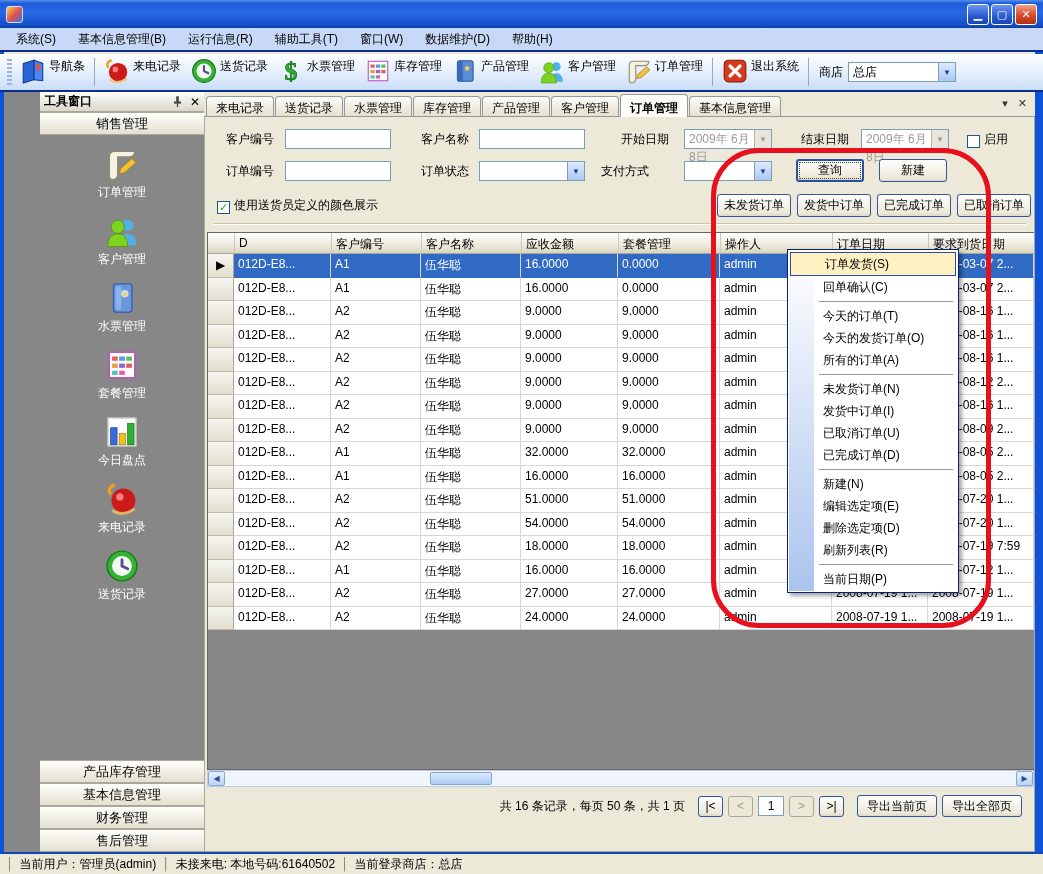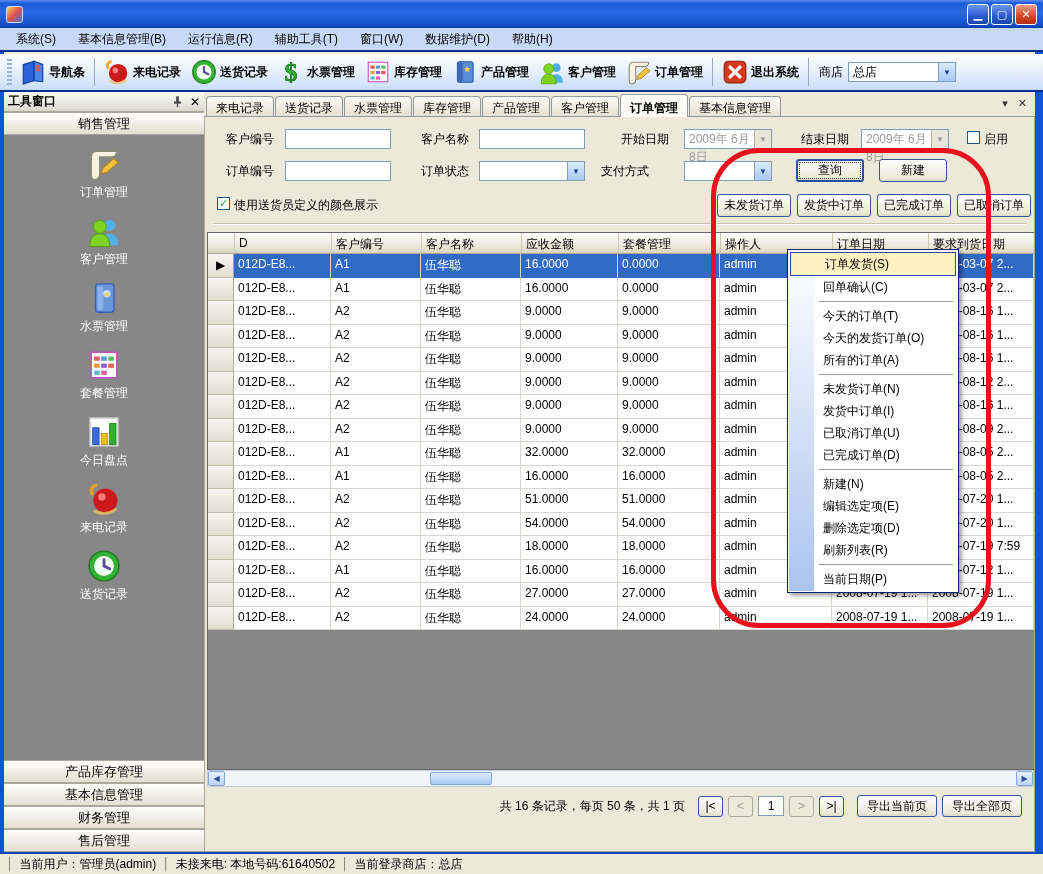--- a/index.html
+++ b/index.html
@@ -26,35 +26,35 @@
   .menubar { position:absolute; left:-4px; top:28px; width:1043px; height:24px; background:#c8d9f7;
     border-bottom:2px solid #0b2d8e; display:flex; align-items:center; padding:0 6px; gap:2px; }
   .menu-item { padding:3px 10px; }
 
   
   .toolbar { position:absolute; left:-4px; top:54px; width:1043px; height:38px;
     background:linear-gradient(180deg,#fdfeff 0%,#e3eefb 55%,#c9ddf8 100%);
     border-bottom:2px solid #0b2d8e; display:flex; align-items:center; padding:0 4px; }
   .grip { width:5px; height:26px; margin:0 3px;
     background:repeating-linear-gradient(180deg,#9ab4dd 0 2px,transparent 2px 4px); }
-  .tbtn { display:flex; align-items:center; gap:3px; padding:2px 5px; height:32px; cursor:default;font-weight:bold; }
+  .tbtn { display:flex; gap:3px; padding:2px 5px; height:32px; cursor:default; }
   .tbtn svg, .tbtn .gl { width:26px; height:26px; }
   .tsep { width:1px; height:28px; background:#9aa8c0; margin:0 4px; }
   .shop { display:flex; align-items:center; gap:5px; margin-left:6px; }
   .shop-box { width:108px; height:20px; background:#fff; border:1px solid #7f9db9;
     display:flex; align-items:center; }
   .shop-box .val { flex:1; padding-left:4px; }
   .arrowbtn { width:17px; height:100%; border-left:1px solid #7f9db9; color:#1a3e9c; font-size:8px;
     background:linear-gradient(180deg,#dcebfd,#a9c9f5); display:flex; align-items:center; justify-content:center; }
 
   
   .bodyrow { position:absolute; left:0; top:92px; width:1031px; height:760px; display:flex; }
 
   
-  .sidebar { width:200px; height:760px; display:flex; flex-direction:column; background:#878787; }
+  .sidebar { width:200px; height:760px; display:flex; flex-direction:column; background:#878787;padding-left:36px; }
   .sb-head { height:20px; background:linear-gradient(180deg,#fdfdfb,#d8d8ca); border-bottom:1px solid #aca899;
     display:flex; align-items:center; padding:0 4px; font-weight:bold; }
   .sb-head .sp { margin-left:auto; display:flex; gap:6px; align-items:center; }
   .sb-section { height:23px; background:linear-gradient(180deg,#fefefb,#e4e0d0); border:1px solid #aca899;
     border-left:none; border-right:none; display:flex; align-items:center; justify-content:center; font-size:13px; }
   .sb-items { flex:1; display:flex; flex-direction:column; align-items:center; padding-top:12px; gap:13px; }
   .sb-item { display:flex; flex-direction:column; align-items:center; gap:3px; color:#fff; cursor:default; }
   .sb-item svg { width:34px; height:34px; }
   .sb-bottom { margin-top:auto; }
 
@@ -70,21 +70,21 @@
   .panel { position:relative; flex:1; background:#ece9d8; border:1px solid #aca899; border-top:none; }
 
   
   .flabel { position:absolute; height:20px; line-height:20px; }
   .finput { position:absolute; height:20px; border:1px solid #7f9db9; background:#fff; padding:0 3px;
     font:inherit; }
   .combo { position:absolute; height:20px; border:1px solid #7f9db9; background:#fff; display:flex; }
   .combo .val { flex:1; padding-left:4px; line-height:18px; }
   .combo.disabled .val { color:#9a9a9a; }
   .combo.disabled .arrowbtn { background:#e8e6da; color:#9a9a9a; border-left-color:#b8b4a4; }
-  .chk { position:absolute; display:flex; align-items:flex-start; gap:4px; }
+  .chk { position:absolute; display:flex; align-items:flex-end; gap:4px; }
   .chk .box { width:13px; height:13px; background:#fff; border:1px solid #1d5987; display:flex;
     align-items:center; justify-content:center; font-size:11px; font-weight:bold; color:#21a121; }
   .xbtn { position:absolute; height:23px; border:1px solid #35569a; border-radius:3px;
     background:linear-gradient(180deg,#fefefe,#ece9d8 85%,#dcd8c8); display:flex; align-items:center;
     justify-content:center; font:inherit; }
   .xbtn.focus { border:2px solid #2b50a8; outline:1px dotted #444; outline-offset:-4px; }
   .formline { position:absolute; left:8px; right:8px; top:106px; height:2px;
     border-top:1px solid #c8c4b0; border-bottom:1px solid #fff; }
 
   

